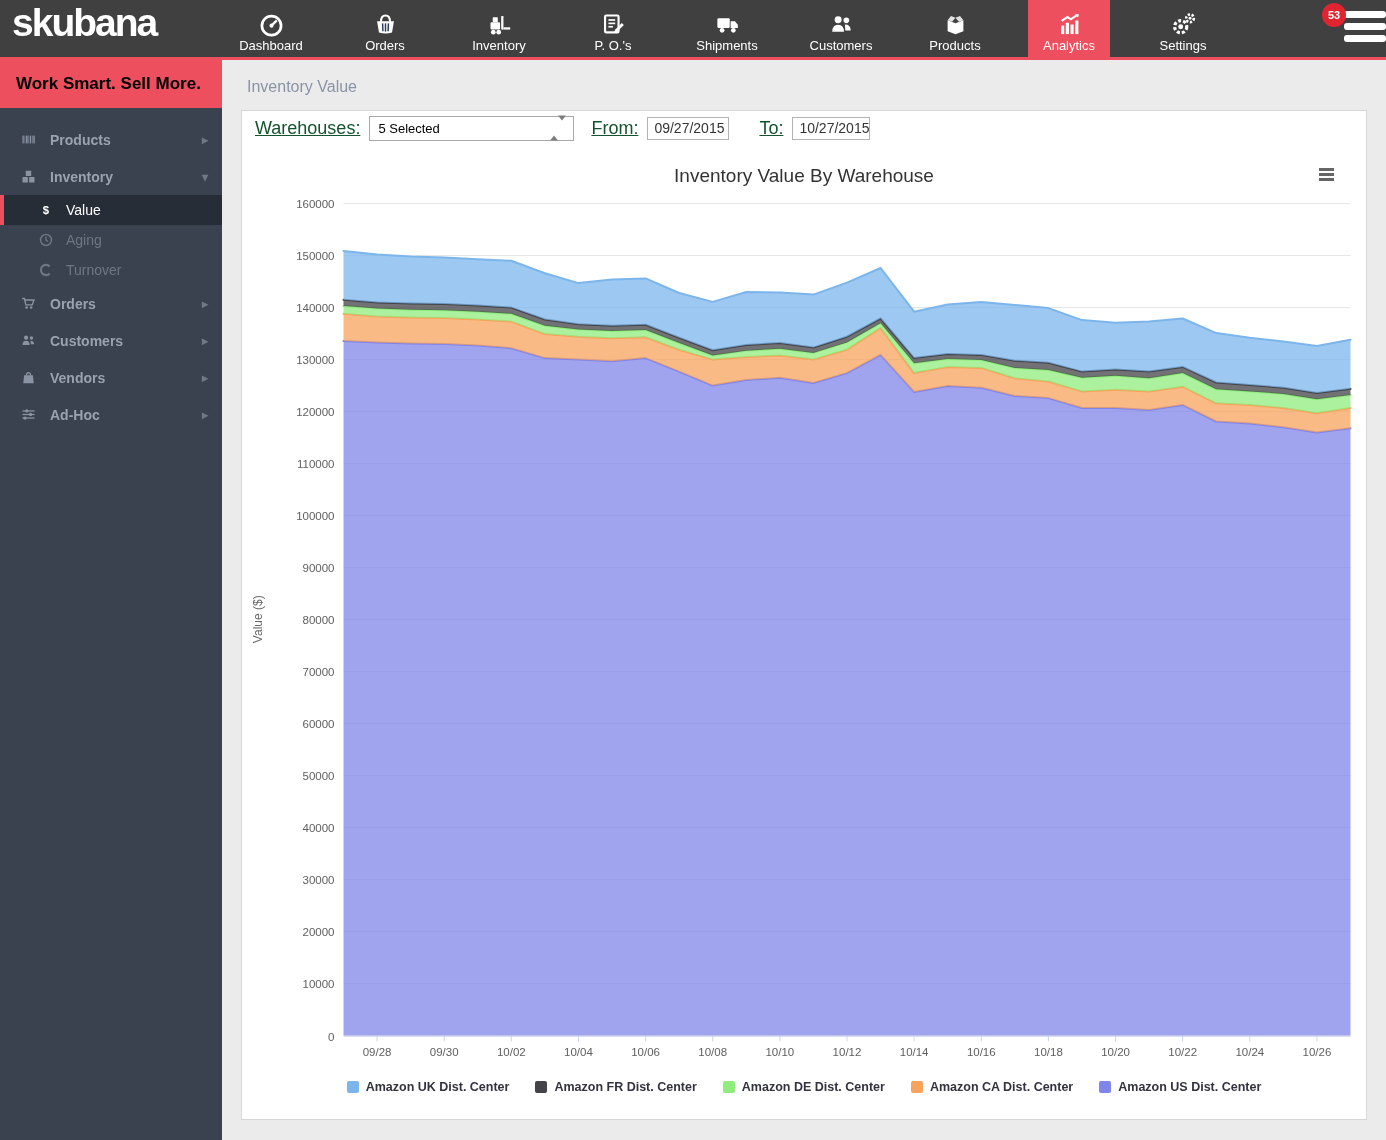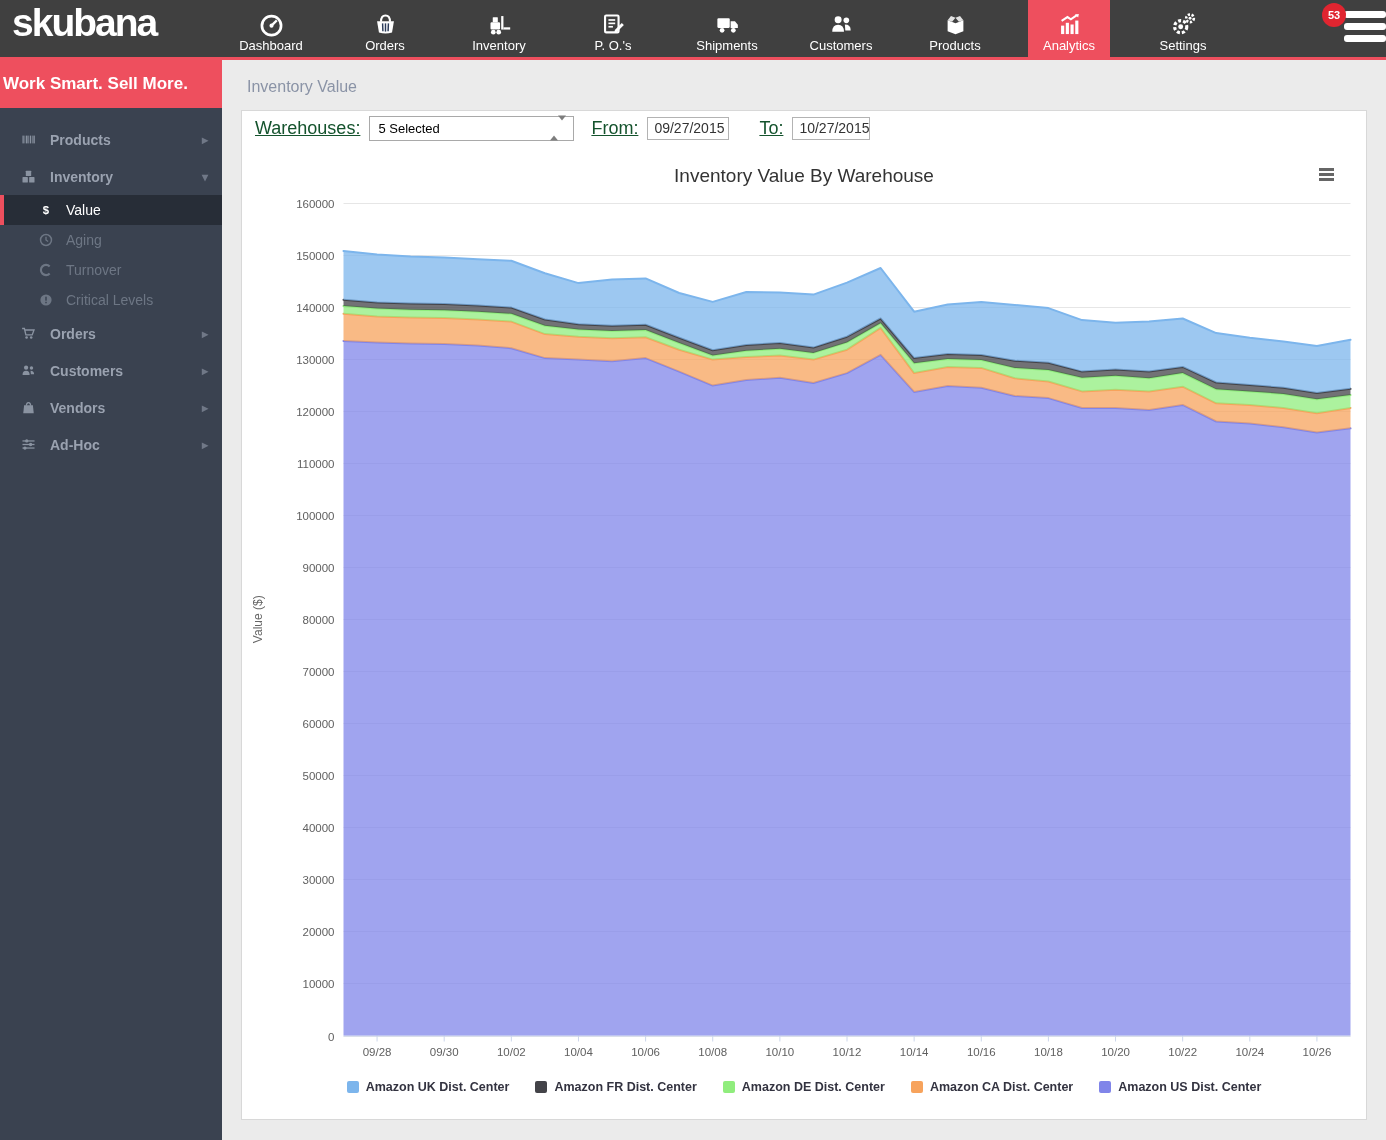--- a/index.html
+++ b/index.html
@@ -15,21 +15,21 @@
   .nav-item .nicon{width:27px;height:27px;}
   .nav-item .nicon svg{width:100%;height:100%;}
   .nav-item .nlabel{font-size:13px;line-height:15px;white-space:nowrap;}
   #nav-right{position:absolute;right:0;top:7px;width:60px;height:46px;}
   #hamburger{position:absolute;right:0;top:4px;width:42px;cursor:pointer;}
   #hamburger span{display:block;width:42px;height:7px;border-radius:3px;background:#fff;margin-bottom:5px;}
   #nav-badge{position:absolute;right:40px;top:-4px;width:24px;height:24px;border-radius:50%;background:#e02530;color:#fff;font-size:11px;font-weight:bold;display:flex;align-items:center;justify-content:center;z-index:2;cursor:pointer;}
 
   
   #sidebar{position:absolute;left:0;top:60px;width:222px;height:1080px;background:#3a4250;z-index:20;}
-  #banner{height:48px;background:#ee4f5e;color:#ffffff;font-weight:bold;font-size:17px;display:flex;align-items:center;padding-left:3px;}
+  #banner{height:48px;background:#ee4f5e;color:#000000;font-weight:bold;font-size:17px;display:flex;align-items:center;padding-left:16px;}
   #side-menu{padding-top:13px;}
   .side-item{height:37px;display:flex;align-items:center;padding:0 14px 0 20px;color:#9aa2b0;font-weight:bold;font-size:14px;cursor:pointer;}
   .side-item .sicon{width:17px;height:17px;margin-right:13px;color:#8a93a1;flex:none;}
   .side-item .sicon svg{width:100%;height:100%;}
   .chev{margin-left:auto;color:#707887;font-size:12px;}
   .sub-item{height:30px;display:flex;align-items:center;padding-left:34px;color:#6d7684;font-size:14px;cursor:pointer;border-left:4px solid transparent;box-sizing:border-box;}
   .sub-item .sicon{width:16px;height:16px;margin-right:12px;color:#6d7684;flex:none;}
   .sub-item .sicon svg{width:100%;height:100%;}
   .sub-item.active{background:#272d37;border-left-color:#ee4f5e;color:#fff;}
   .sub-item.active .sicon{color:#fff;}
@@ -217,28 +217,20 @@
               <circle cx="12" cy="12" r="8.2" fill="none" stroke="currentColor" stroke-width="2.2"></circle>
               <path d="M12 7.2 V12 L15.2 14.2" fill="none" stroke="currentColor" stroke-width="2"></path>
             </svg></span>
           <span>Aging</span>
         </div>
         <div class="sub-item">
           <span class="sicon"><svg viewBox="0 0 24 24">
               <path d="M17.5 6.8 A7.6 7.6 0 1 0 17.5 17.2" fill="none" stroke="currentColor" stroke-width="3.2"></path>
             </svg></span>
           <span>Turnover</span>
-        </div>
-        <div class="sub-item">
-          <span class="sicon"><svg viewBox="0 0 24 24">
-              <circle cx="12" cy="12" r="8.4" fill="currentColor"></circle>
-              <rect x="10.9" y="7" width="2.2" height="6" fill="#3a4250"></rect>
-              <rect x="10.9" y="14.7" width="2.2" height="2.2" fill="#3a4250"></rect>
-            </svg></span>
-          <span>Critical Levels</span>
         </div>
         <div class="side-item">
           <span class="sicon"><svg viewBox="0 0 24 24">
               <path d="M3 5 H6.2 L8.3 14 H17.2 L19.8 7 H7" fill="none" stroke="currentColor" stroke-width="1.9"></path>
               <circle cx="9.3" cy="17.6" r="1.8" fill="currentColor"></circle>
               <circle cx="15.8" cy="17.6" r="1.8" fill="currentColor"></circle>
             </svg></span>
           <span>Orders</span>
           <span class="chev">▸</span>
         </div>

